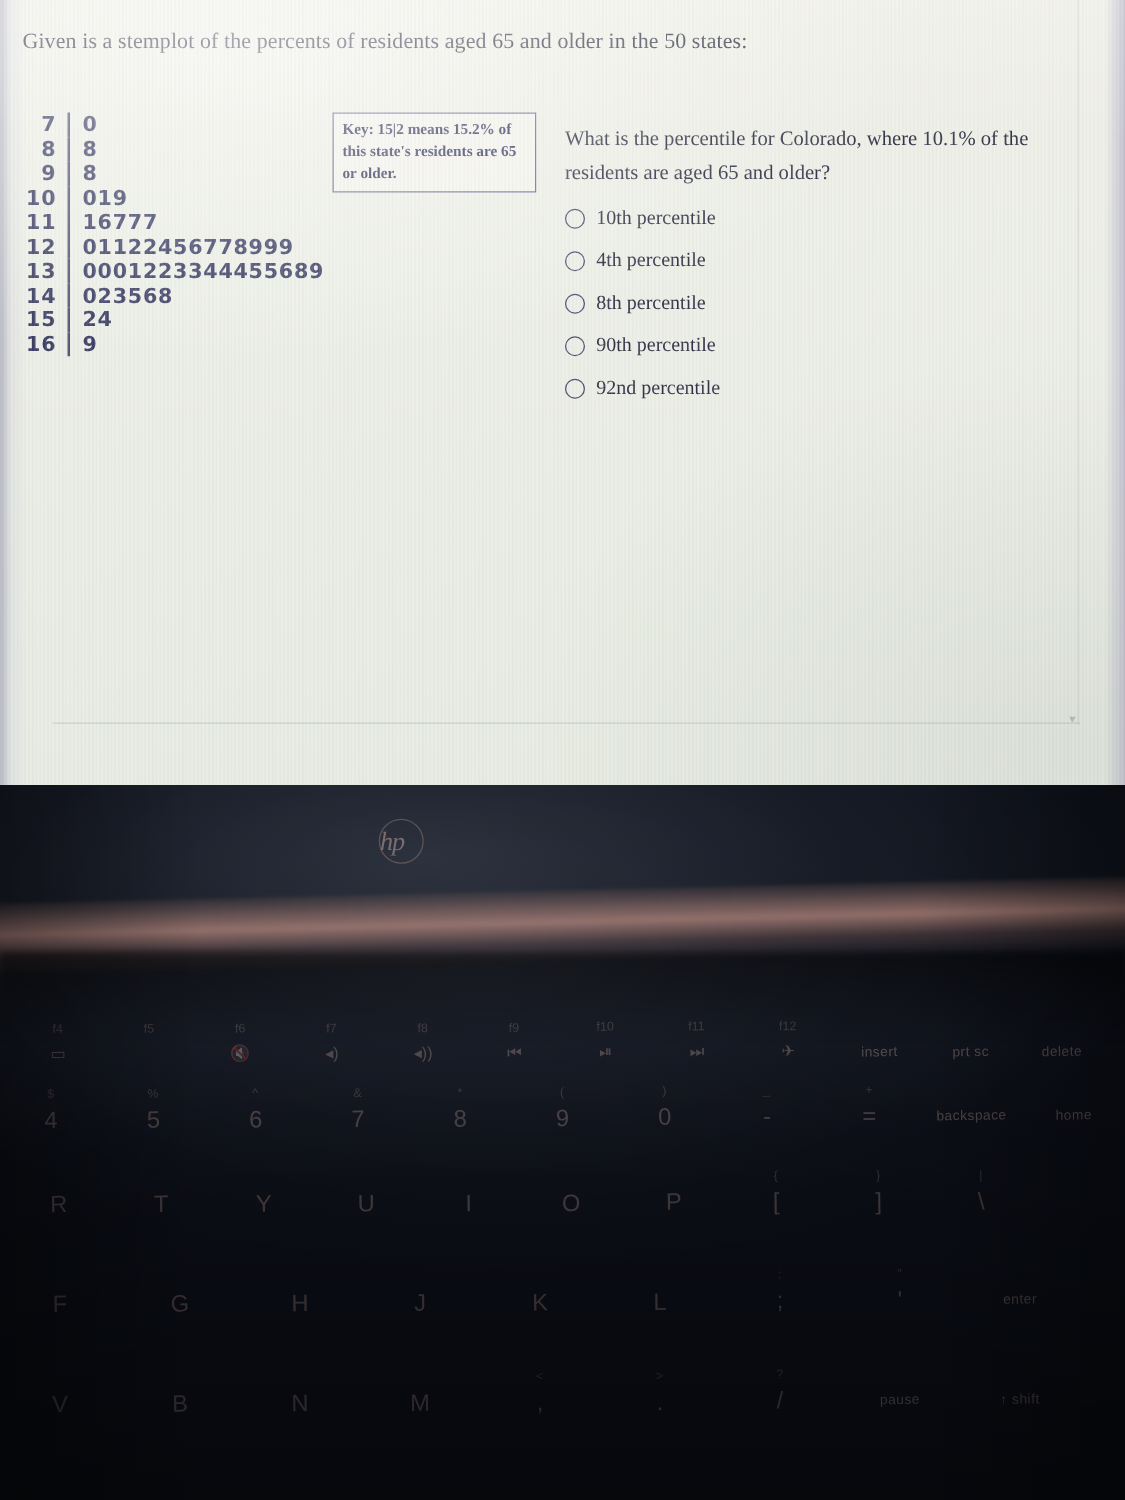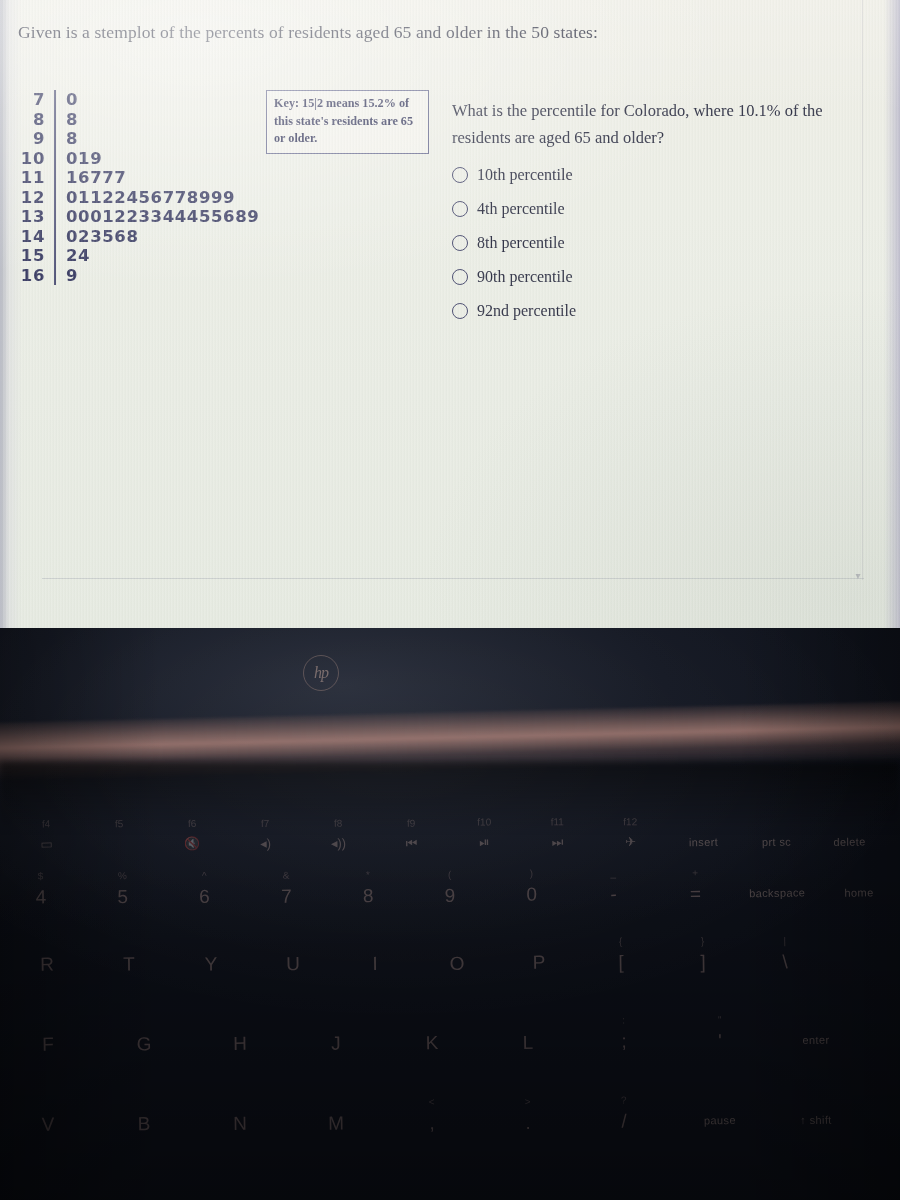--- a/index.html
+++ b/index.html
@@ -179,23 +179,23 @@
 
   
   .hp-logo {
     position:absolute; left:303px; top:655px;
     width:36px; height:36px;
     border-radius:50%;
     border:1.6px solid rgba(170,140,130,.40);
     color:rgba(190,160,150,.55);
     font-family:"Liberation Serif", serif;
     font-style:italic;
-    font-size:16px;
+    font-size:21px;
     line-height:34px;
-    text-align:center;
+    text-align:left;
     letter-spacing:-1px;
     z-index:5;
   }
 
   
   #keyboard {
     position:absolute; left:0; top:200px;
     width:900px; height:372px;
   }
   .krow { position:absolute; left:0; width:900px; display:flex; }

